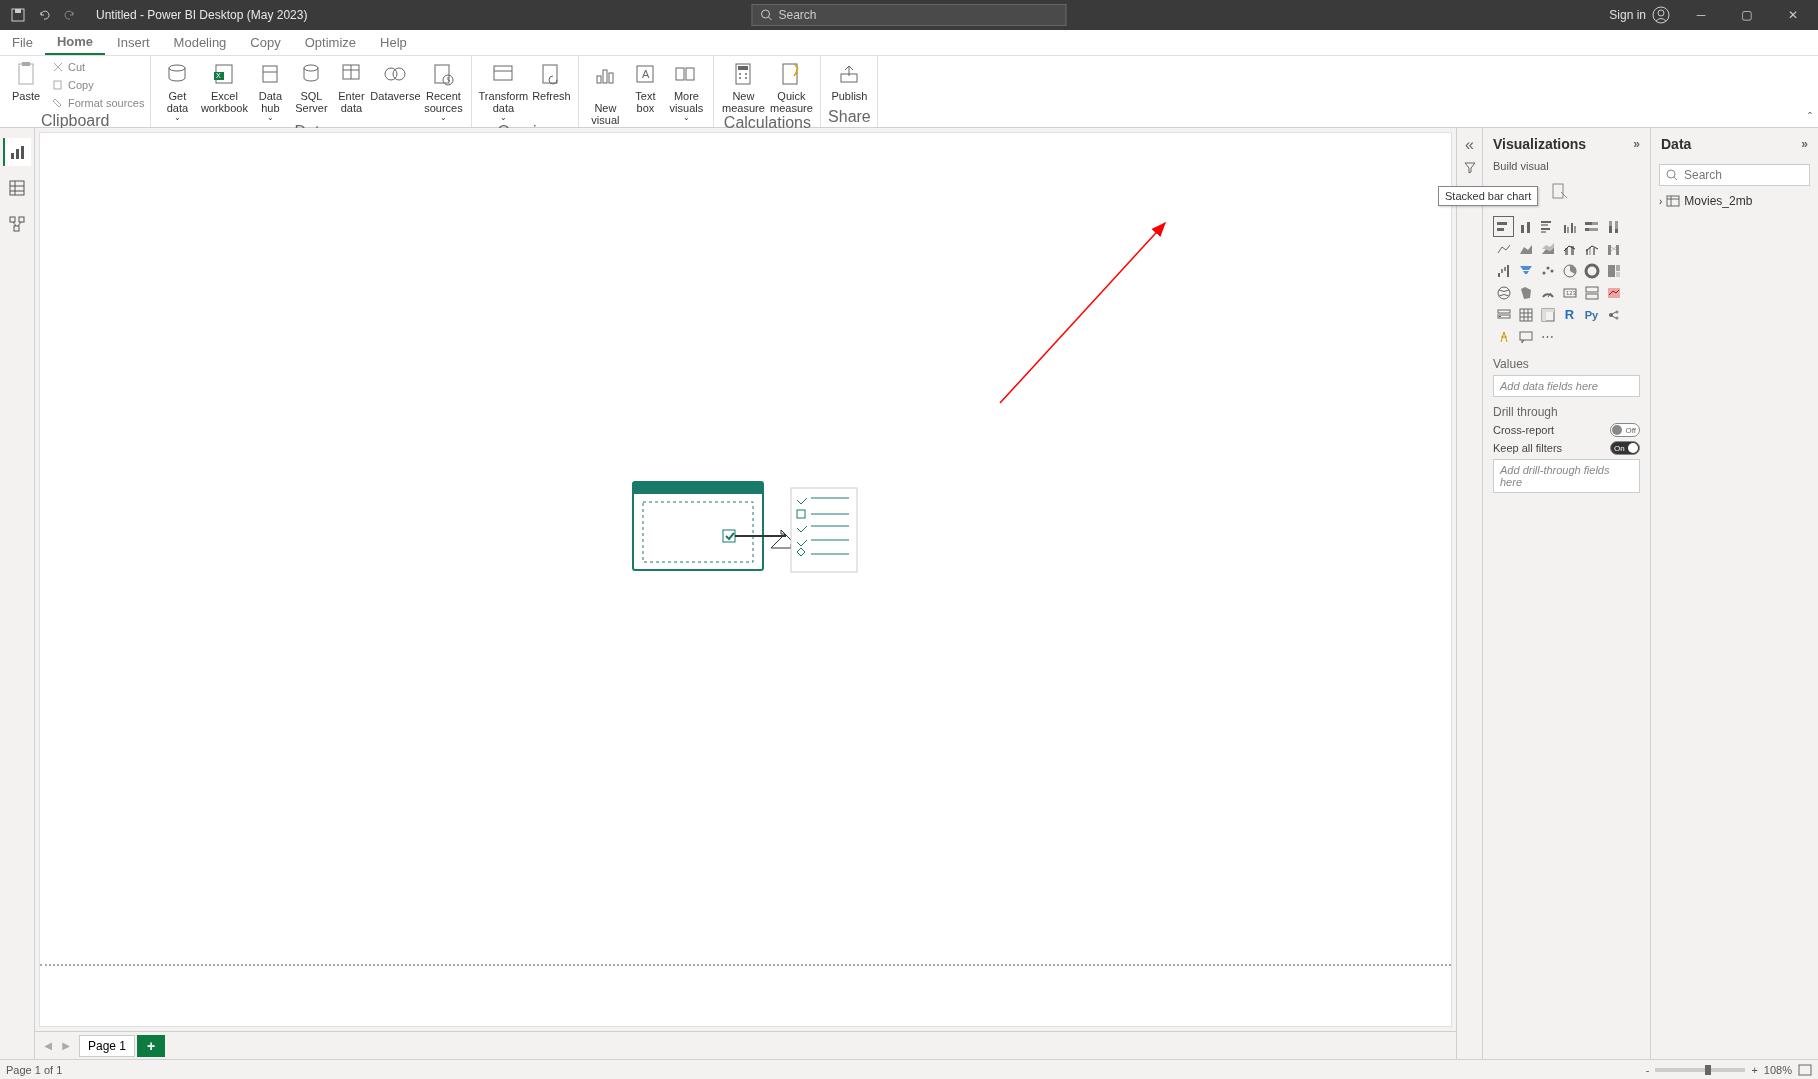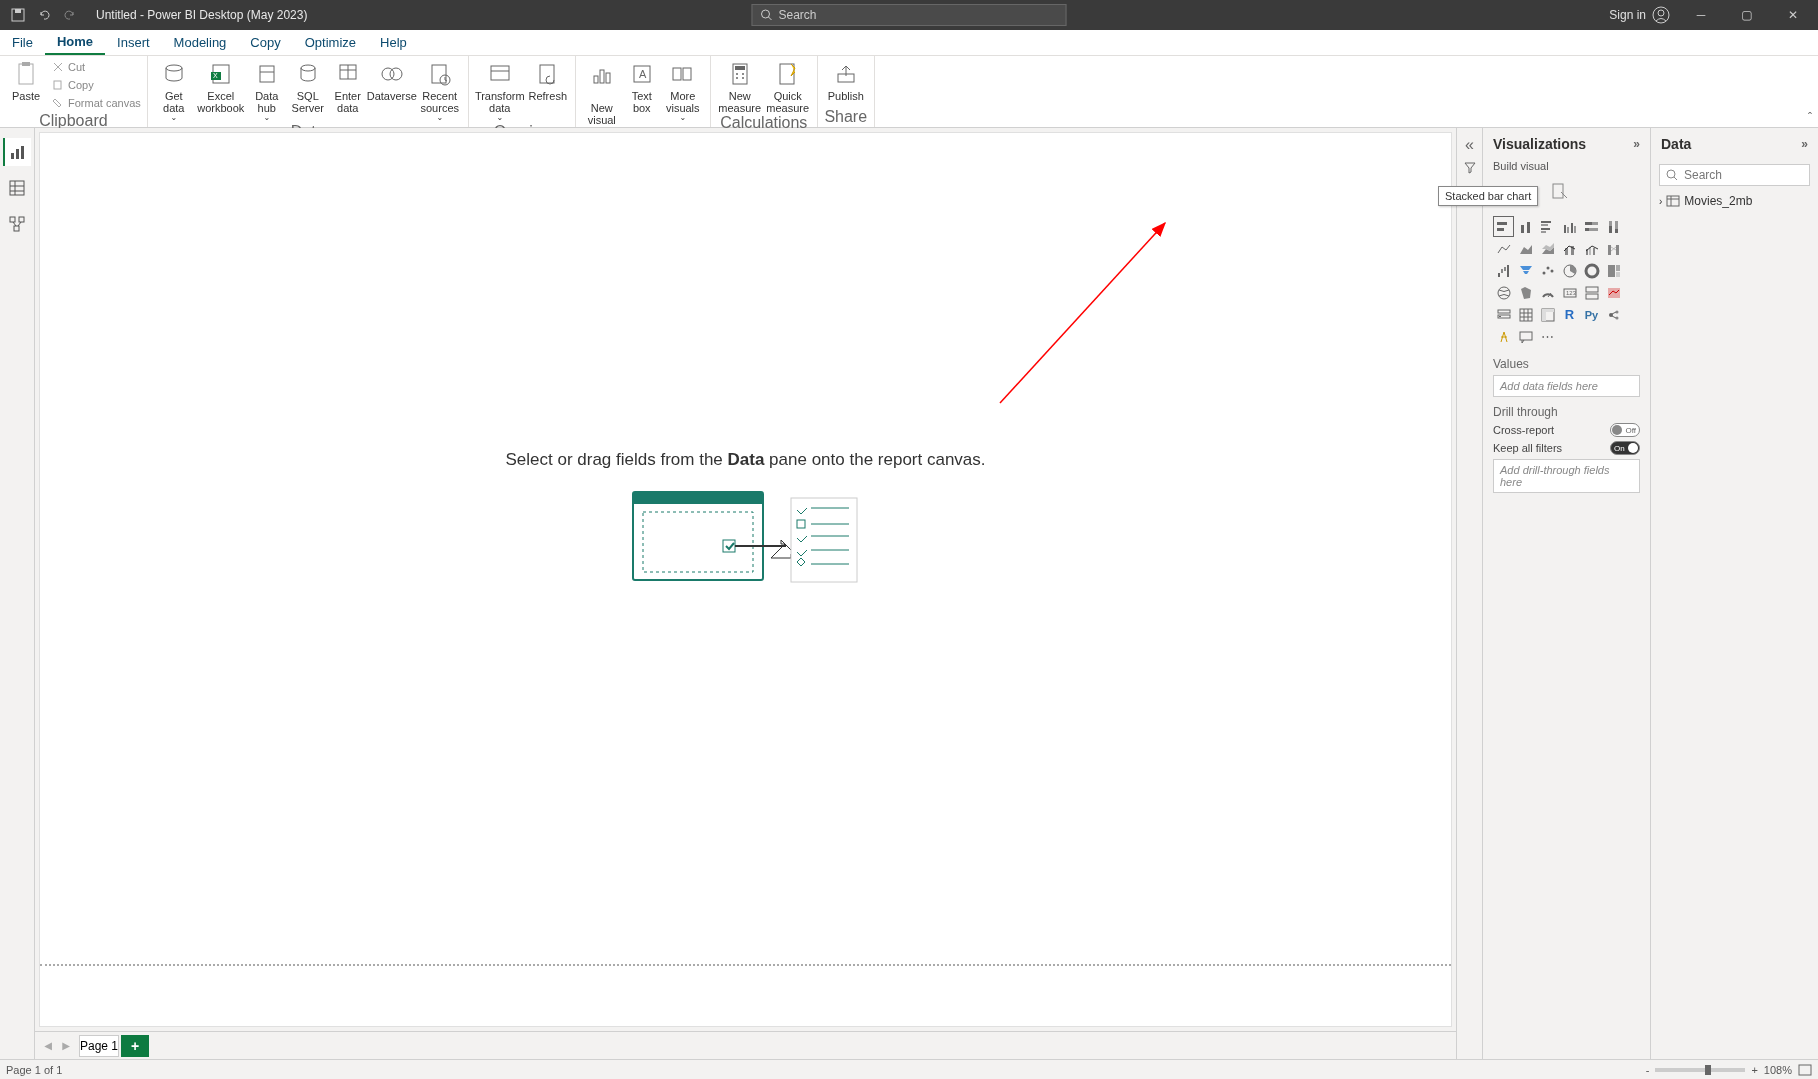--- a/index.html
+++ b/index.html
@@ -10,21 +10,21 @@
 .titlebar .qat { display: flex; gap: 10px; padding: 0 10px; }
 .titlebar .qat-icon { width: 16px; height: 16px; display: flex; align-items: center; justify-content: center; color: #ccc; cursor: pointer; }
 .titlebar .title { margin-left: 8px; color: #e8e8e8; }
 .titlebar .search { margin-left: auto; margin-right: auto; width: 315px; height: 22px; background: #4a4a4a; border: 1px solid #666; display: flex; align-items: center; padding: 0 8px; color: #ccc; position: absolute; left: 50%; transform: translateX(-50%); top: 4px; }
 .titlebar .search svg { margin-right: 6px; }
 .titlebar .right-controls { margin-left: auto; display: flex; align-items: center; gap: 16px; padding-right: 10px; }
 .titlebar .win-btn { width: 30px; height: 30px; display: flex; align-items: center; justify-content: center; cursor: pointer; color: #ccc; }
 
 
 .menutabs { height: 26px; background: #fff; display: flex; align-items: center; border-bottom: 1px solid #e1dfdd; font-size: 13px; }
-.menutabs .tab { padding: 0 12px; height: 100%; display: flex; align-items: center; cursor: pointer; color: #0c4a6e; }
+.menutabs .tab { padding: 0 12px; height: 100%; display: flex; align-items: center; cursor: pointer; color: #737373; }
 .menutabs .tab.active { border-bottom: 2px solid #107c41; font-weight: 600; }
 
 
 .ribbon-wrap { background: #fff; border-bottom: 1px solid #d0d0d0; height: 72px; display: flex; position: relative; }
 .ribbon-group { border-right: 1px solid #e1dfdd; padding: 2px 6px 0 6px; display: flex; flex-direction: column; align-items: center; }
 .ribbon-group .buttons { display: flex; gap: 2px; }
 .ribbon-btn-large { width: 50px; display: flex; flex-direction: column; align-items: center; justify-content: flex-start; cursor: pointer; font-size: 11px; color: #333; text-align: center; line-height: 1.1; padding-top: 2px; }
 .ribbon-btn-large .icon { width: 28px; height: 28px; margin-bottom: 2px; display: flex; align-items: center; justify-content: center; }
 .ribbon-group-label { font-size: 16px; color: #666; text-align: center; padding-bottom: 1px; margin-top: auto; }
 .ribbon-clip { display: flex; flex-direction: column; justify-content: center; gap: 0; font-size: 11px; color: #888; padding-left: 4px; }
@@ -40,21 +40,21 @@
 .canvas-wrap { flex: 1; background: #f3f2f1; position: relative; display: flex; flex-direction: column; }
 .canvas { flex: 1; background: #fff; margin: 4px; border: 1px solid #e0e0e0; display: flex; align-items: center; justify-content: center; position: relative; }
 .canvas .dotted-bottom { position: absolute; bottom: 60px; left: 0; right: 0; border-bottom: 2px dotted #aaa; }
 .canvas-content { text-align: center; margin-top: -120px; }
 .canvas-content h1 { font-size: 26px; font-weight: 600; color: #2b2b2b; margin-bottom: 10px; }
 .canvas-content p { font-size: 17px; color: #333; }
 .canvas-illustration { margin-top: 20px; display: flex; gap: 20px; align-items: center; justify-content: center; }
 
 .page-tabs { height: 28px; background: #f3f2f1; display: flex; align-items: center; border-top: 1px solid #d0d0d0; padding-left: 4px; }
 .page-nav { width: 18px; height: 22px; display: flex; align-items: center; justify-content: center; color:#aaa; cursor:pointer; font-size:10px; }
-.page-tab { padding: 0 0; height: 22px; background: #fff; border: 1px solid #ccc; display: flex; align-items: center; font-size: 12px; margin-left: 4px; cursor: pointer; }
+.page-tab { padding: 0 8px; height: 22px; background: #fff; border: 1px solid #ccc; display: flex; align-items: center; font-size: 12px; margin-left: 4px; cursor: pointer; }
 .page-add { width: 28px; height: 22px; background: #0d7a40; color: #fff; display: flex; align-items: center; justify-content: center; margin-left: 2px; cursor: pointer; font-size: 14px; font-weight: bold; }
 .viz-pane { width: 168px; background: #f3f2f1; border-left: 1px solid #d0d0d0; padding: 0; font-size: 12px; position:relative; }
 .data-pane { width: 168px; background: #f3f2f1; border-left: 1px solid #d0d0d0; padding: 0; font-size: 12px; }
 .pane-header { display: flex; align-items: center; justify-content: space-between; padding: 8px 10px; font-size: 14px; font-weight: 600; color: #323130; }
 .pane-header .chev { font-size: 12px; color: #666; cursor: pointer; }
 .filters-rail { width: 26px; background: #f3f2f1; border-left: 1px solid #d0d0d0; display:flex; flex-direction:column; align-items:center; padding-top:8px; gap:6px; color:#666; }
 .filters-rail div { cursor:pointer; }
 
 .viz-build-row { display: flex; align-items:center; gap:6px; padding: 0 10px 6px 10px; color:#555; }
 .viz-build-row .bld-icon { width:40px; height:28px; border:1px solid transparent; display:flex; align-items:center; justify-content:center; cursor:pointer; }
@@ -168,21 +168,21 @@
         <div>
             <svg width="12" height="12">
               <rect x="2" y="2" width="7" height="8" fill="none" stroke="#aaa"></rect>
             </svg>
             <span>Copy</span>
           </div>
         <div>
             <svg width="12" height="12">
               <path d="M3 2 L9 8 L7 10 L1 4 Z" fill="none" stroke="#aaa"></path>
             </svg>
-            <span>Format canvas</span>
+            <span>Format sources</span>
           </div>
       </div>
     </div>
     <div class="ribbon-group-label">Clipboard</div>
   </div>
 
   <div class="ribbon-group">
     <div class="buttons">
       <div class="ribbon-btn-large" style="width:40px;">
         <div class="icon">
@@ -387,23 +387,20 @@
           <rect x="6" y="11" width="5" height="5" fill="none" stroke="#555"></rect>
           <line x1="5" y1="7" x2="8" y2="11" stroke="#555"></line>
           <line x1="13" y1="7" x2="10" y2="11" stroke="#555"></line>
         </svg>
       </div>
   </div>
 
   <div class="canvas-wrap">
     <div class="canvas">
       <div class="canvas-content">
-        <p>
-          <span>Select or drag fields from the </span><b>Data</b><span> pane onto the report canvas.</span>
-        </p>
         <div class="canvas-illustration">
           <svg width="230" height="100" viewBox="0 0 230 100">
             <rect x="2" y="2" width="130" height="88" rx="2" fill="#fff" stroke="#1a7a6a" stroke-width="2"></rect>
             <rect x="2" y="2" width="130" height="12" fill="#1a7a6a"></rect>
             <rect x="12" y="22" width="110" height="60" fill="none" stroke="#1a7a6a" stroke-dasharray="3 3"></rect>
             <rect x="92" y="50" width="12" height="12" fill="#fff" stroke="#1a7a6a"></rect>
             <path d="M95 56 l3 3 l5 -6" fill="none" stroke="#1a7a6a" stroke-width="2"></path>
             <line x1="104" y1="56" x2="155" y2="56" stroke="#333" stroke-width="2"></line>
             <path d="M140 68 l14 -14 l-4 0 l0 -4 l14 14 l-4 0 l0 4 z" fill="none" stroke="#333"></path>
             <rect x="160" y="8" width="66" height="84" fill="#fff" stroke="#ccc"></rect>

